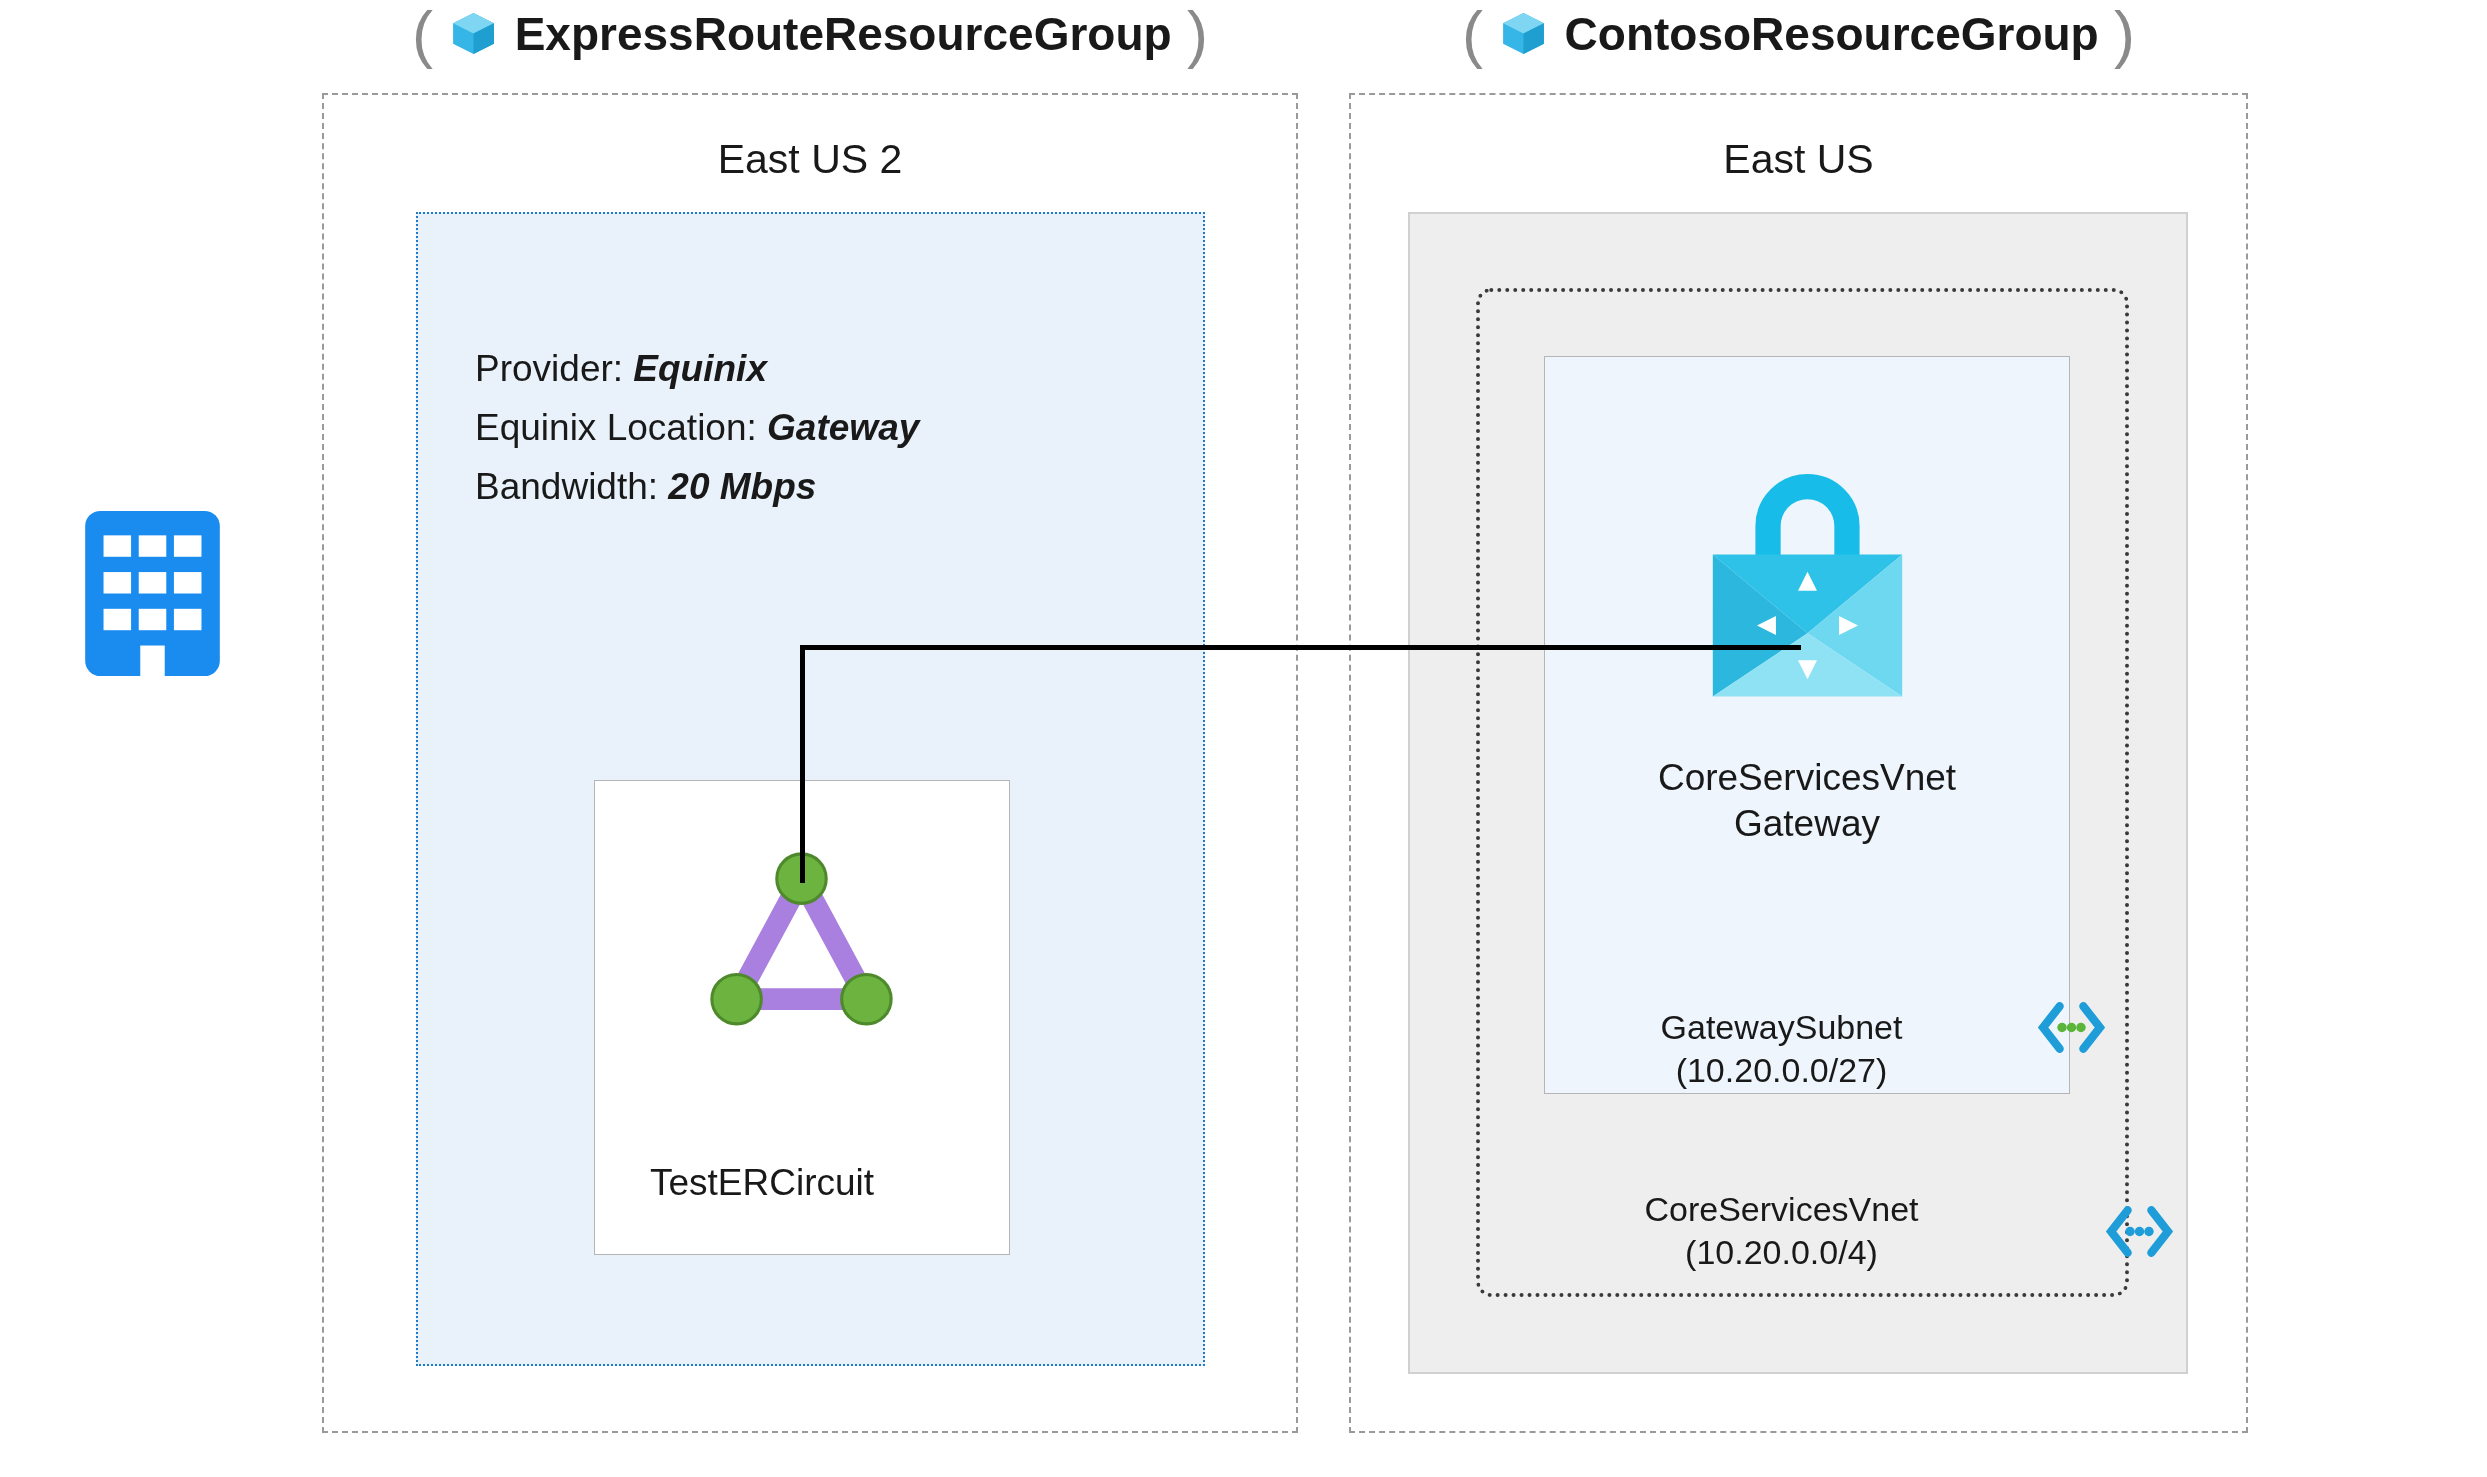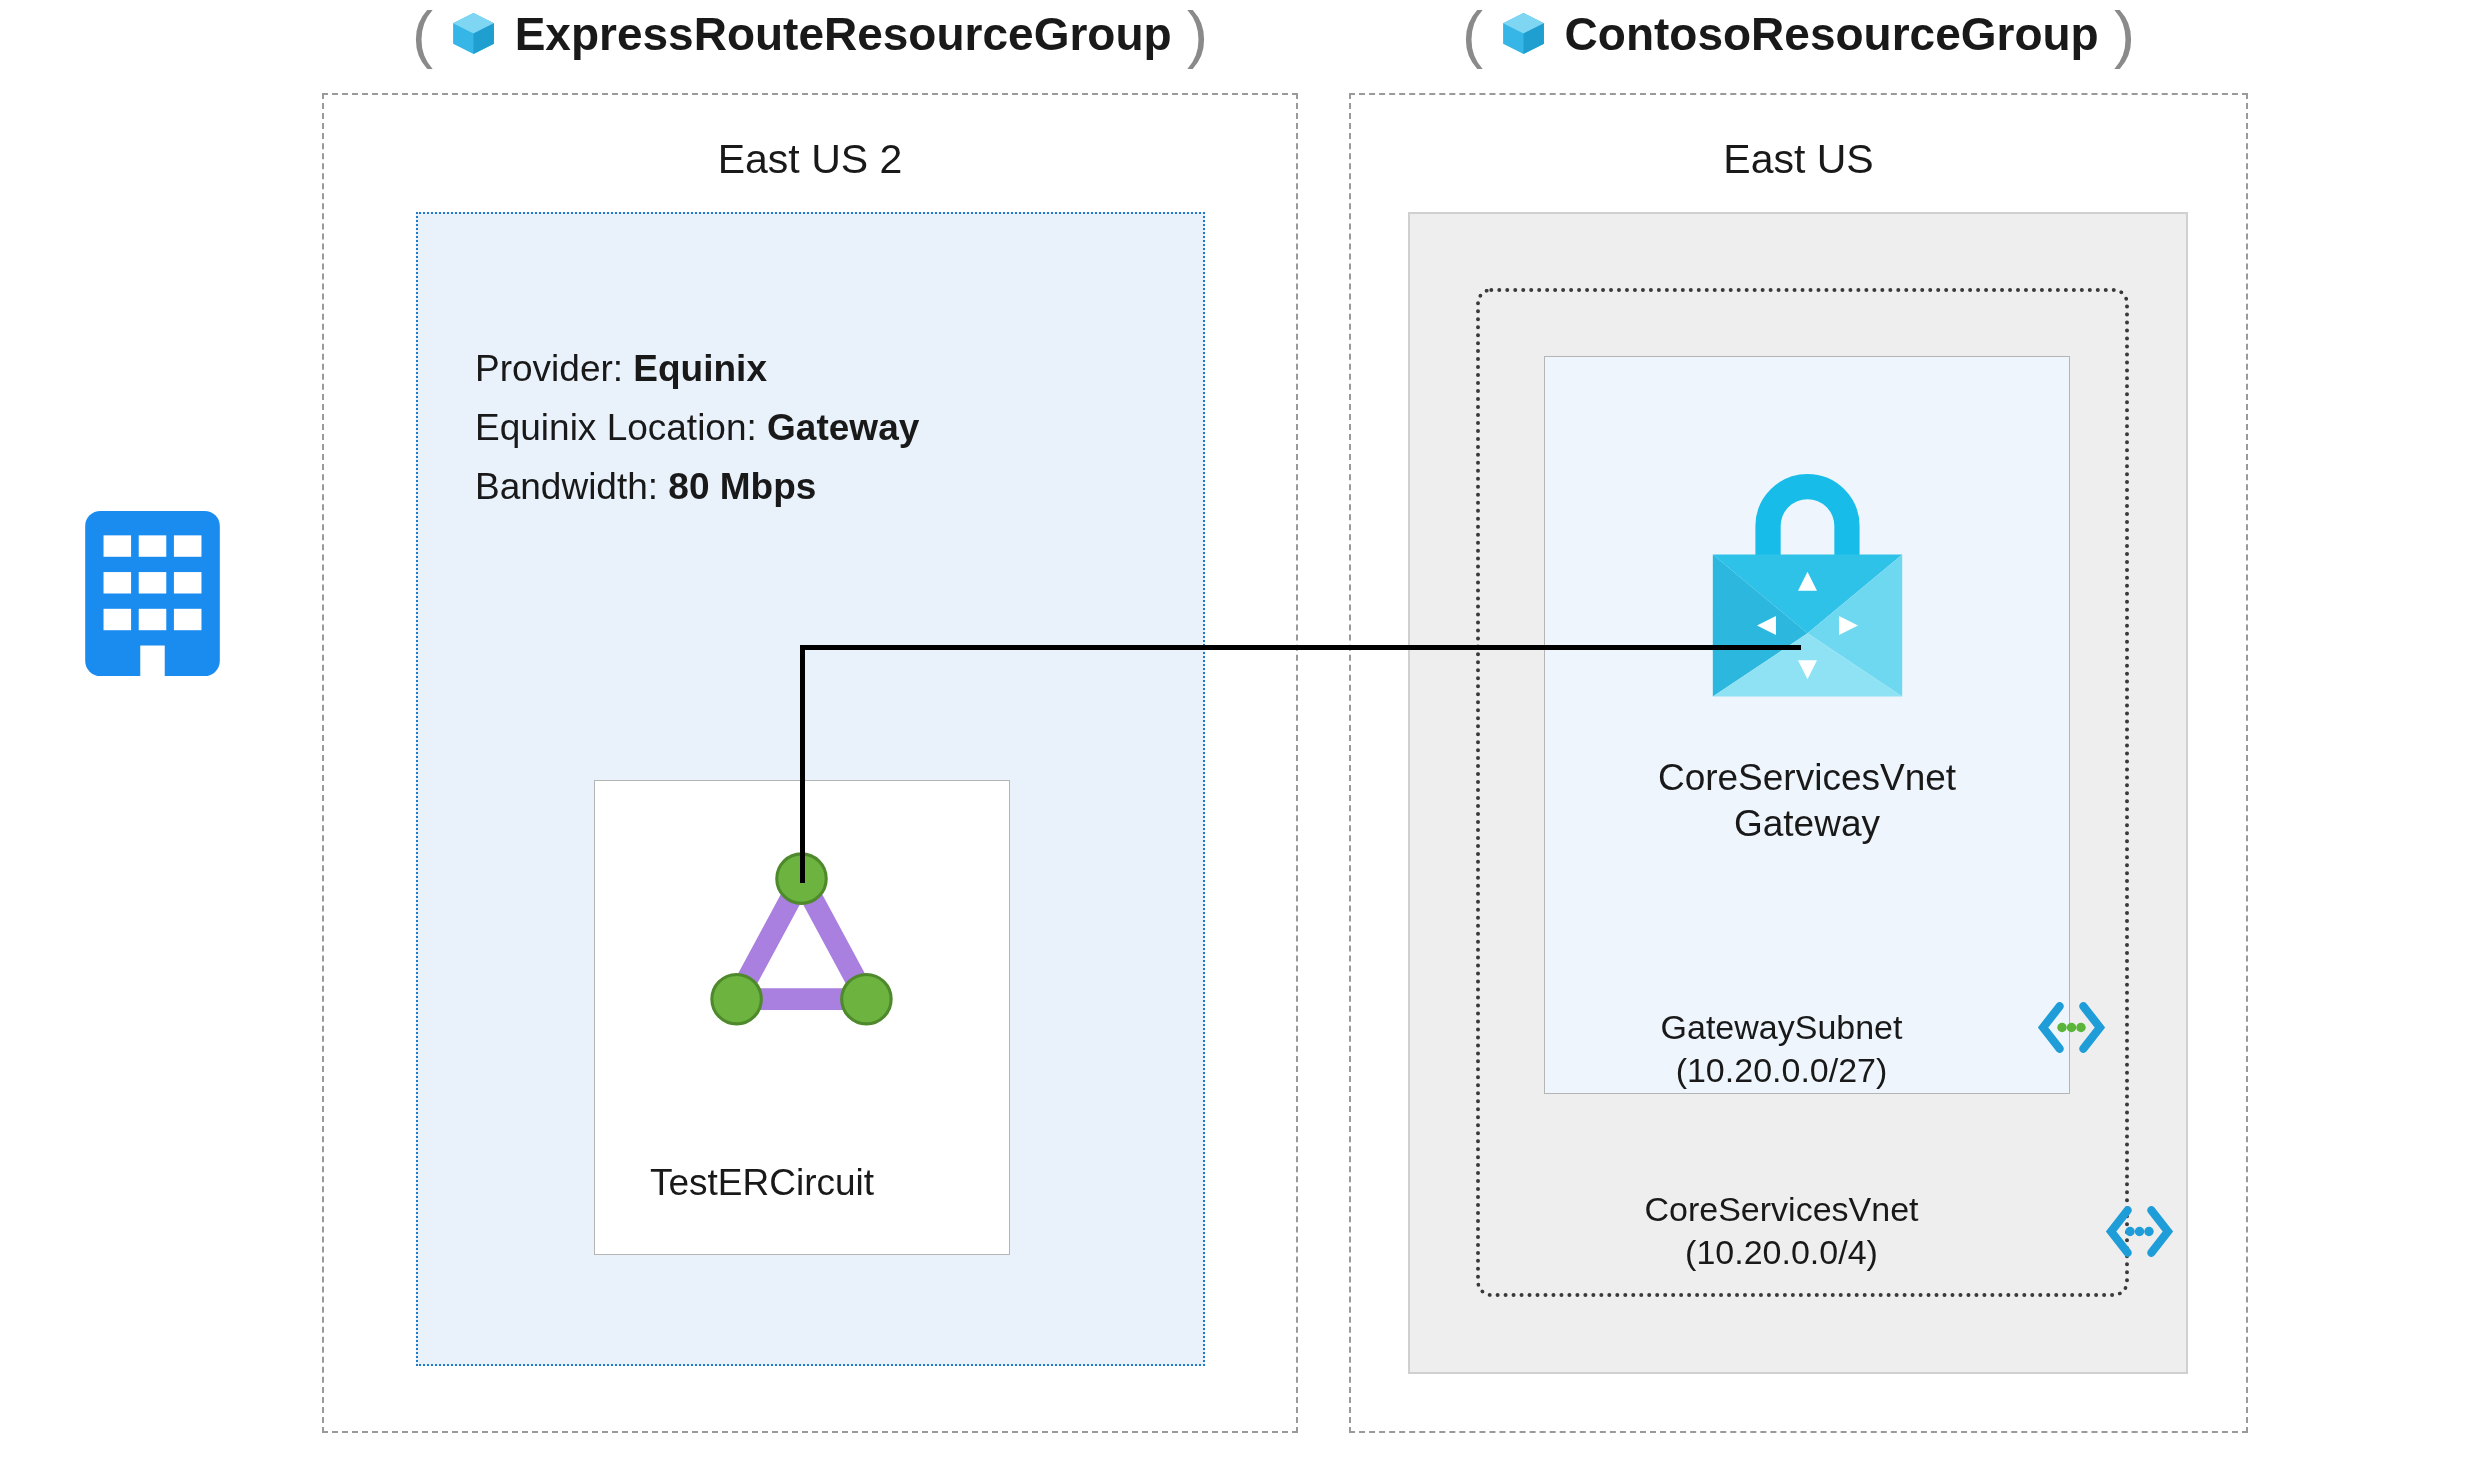--- a/index.html
+++ b/index.html
@@ -52,21 +52,21 @@
     font-weight: 400;
     text-align: center;
     width: 100%;
   }
 
   .prop-lines {
     position: absolute;
     font-size: 37px;
     line-height: 1.6;
   }
-  .prop-lines b { font-weight: 700; }
+  .prop-lines b { font-weight: 700; font-style: italic; }
 
   .card {
     position: absolute;
     background: #fff;
     border: 1.7px solid #b5b5b5;
   }
 
   .caption {
     position: absolute;
     width: 100%;
@@ -141,21 +141,21 @@
 
   <div class="rg-box" style="left:322px; top:93px; width:976px; height:1340px;"></div>
 
   <div class="region-label" style="left:322px; top:136px; width:976px;">East US 2</div>
 
   <div class="region-blue" style="left:416px; top:212px; width:789px; height:1154px;"></div>
 
   <div class="prop-lines" style="left:475px; top:339px;">
     <div><span>Provider: </span><b>Equinix</b></div>
     <div><span>Equinix Location: </span><b>Gateway</b></div>
-    <div><span>Bandwidth: </span><b>80 Mbps</b></div>
+    <div><span>Bandwidth: </span><b>20 Mbps</b></div>
   </div>
 
   <div class="card" style="left:594px; top:780px; width:416px; height:475px;"></div>
   <div class="er-icon" style="left:708px; top:857px;">
     <svg viewBox="0 0 120 110">
       <g stroke="#a97fe0" stroke-width="14" fill="none" stroke-linecap="round">
           <path d="M60 14 L18 92"></path>
           <path d="M60 14 L102 92"></path>
           <path d="M18 92 L102 92"></path>
         </g>

